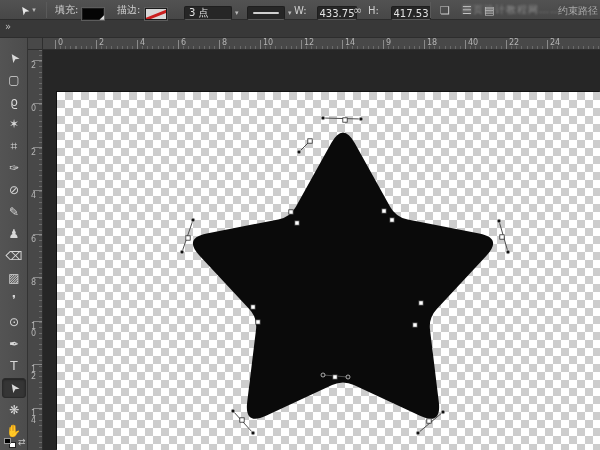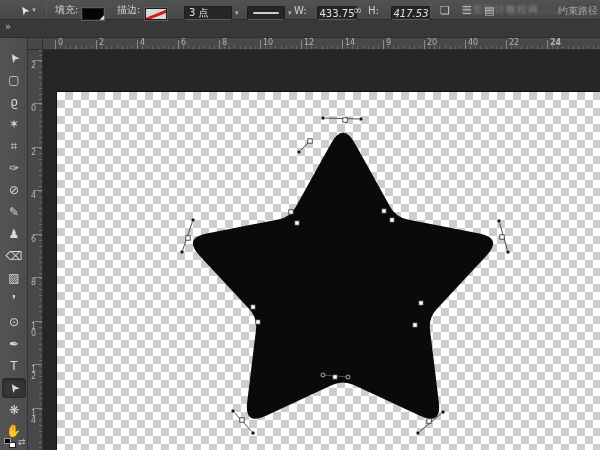--- a/index.html
+++ b/index.html
@@ -106,21 +106,21 @@
         <div class="stroke-line"></div>
       </div>
     <span class="caret">▾</span>
   </div>
   <div class="ob-item ob-label" style="left:294px;">W:</div>
   <div class="ob-item" style="left:308px; top:3px;">
     <div class="ob-field" style="width:40px;">433.75</div>
   </div>
   <div class="ob-item ob-icon" style="left:353px;">∞</div>
   <div class="ob-item ob-label" style="left:368px;">H:</div>
-  <div class="ob-item" style="left:382px; top:3px;font-style:italic;">
+  <div class="ob-item" style="left:382px; top:3px;">
     <div class="ob-field" style="width:40px;">417.53</div>
   </div>
   <div class="ob-sep" style="left:430px;"></div>
   <div class="ob-item ob-icon" style="left:440px;">❏</div>
   <div class="ob-item ob-icon" style="left:462px;">☰</div>
   <div class="ob-item ob-icon" style="left:484px;">▤</div>
   <div id="watermark">网页设计教程网……</div>
   <div id="constrain-label">约束路径</div>
 </div>
 
@@ -207,27 +207,27 @@
     <div class="h-num" style="left: 179px;">8</div>
     <div class="h-tick" style="left: 217px;"></div>
     <div class="h-num" style="left: 220px;">10</div>
     <div class="h-tick" style="left: 258px;"></div>
     <div class="h-num" style="left: 261px;">12</div>
     <div class="h-tick" style="left: 299px;"></div>
     <div class="h-num" style="left: 302px;">14</div>
     <div class="h-tick" style="left: 340px;"></div>
     <div class="h-num" style="left: 343px;">9</div>
     <div class="h-tick" style="left: 381px;"></div>
-    <div class="h-num" style="left: 384px;">20</div>
+    <div class="h-num" style="left: 384px;">18</div>
     <div class="h-tick" style="left: 422px;"></div>
     <div class="h-num" style="left: 425px;">40</div>
     <div class="h-tick" style="left: 463px;"></div>
     <div class="h-num" style="left: 466px;">22</div>
     <div class="h-tick" style="left: 504px;"></div>
-    <div class="h-num" style="left: 507px; font-weight: bold;">24</div>
+    <div class="h-num" style="left: 507px;">24</div>
   </div>
 <div id="v-ruler">
     <div class="v-tick" style="top: 9.5px;"></div>
     <div class="v-num" style="top: 11.5px;">2</div>
     <div class="v-tick" style="top: 53px;"></div>
     <div class="v-num" style="top: 55px;">0</div>
     <div class="v-tick" style="top: 96.5px;"></div>
     <div class="v-num" style="top: 98.5px;">2</div>
     <div class="v-tick" style="top: 140px;"></div>
     <div class="v-num" style="top: 142px;">4</div>

